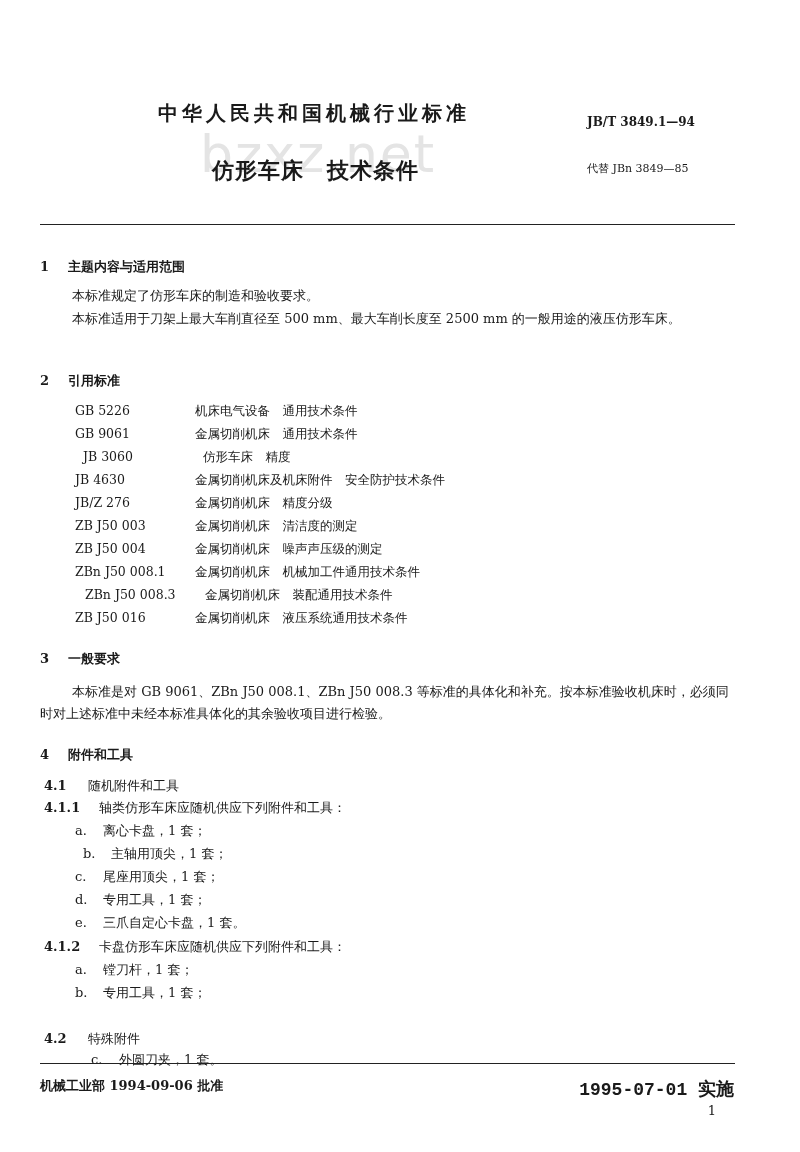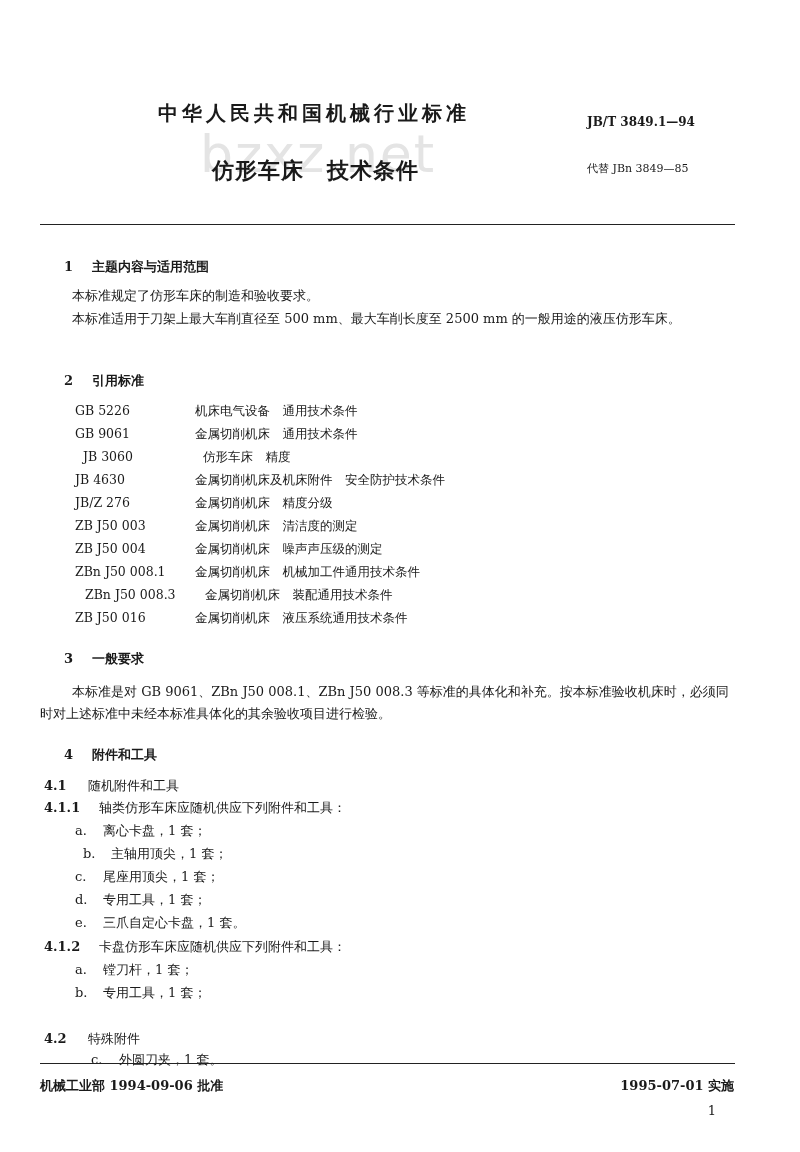--- a/index.html
+++ b/index.html
@@ -6,33 +6,33 @@
   body { width:800px; height:1152px; position:relative; overflow:hidden;
          font-family:"DejaVu Serif","Liberation Serif",serif; color:#1a1a1a; }
   .abs { position:absolute; }
   .watermark { left:200px; top:128px; font-family:"DejaVu Sans","Liberation Sans",sans-serif;
                font-weight:normal; font-size:52px; color:#e4e4e4; letter-spacing:2px; line-height:1; z-index:0; }
   .hdr-title { left:158px; top:100px; font-size:20px; font-weight:bold; letter-spacing:4px; z-index:1; }
   .hdr-code { left:587px; top:115px; font-size:12px; font-weight:bold; z-index:1; }
   .doc-title { left:212px; top:156px; font-size:22px; font-weight:bold; letter-spacing:1px; z-index:1; }
   .replace { left:587px; top:161px; font-size:11px; z-index:1; }
   .rule { left:40px; width:695px; height:0; border-top:1.5px solid #222; }
-  .sec { font-size:13px; font-weight:bold;margin-left:24px; }
+  .sec { font-size:13px; font-weight:bold; }
   .sec .num { display:inline-block; width:28px; }
   .para { font-size:13px; left:40px; width:695px; line-height:22px; }
   .indent { text-indent:32px; }
   .ref-row { left:75px; font-size:12.5px; height:23px; }
   .ref-code { display:inline-block; width:120px; font-family:"DejaVu Serif","Liberation Serif",serif; }
   .ref-title { display:inline-block; }
   .item { font-size:13px; }
   .item .lbl { display:inline-block; width:28px; }
   .sub { font-size:13px; }
   .sub .num { display:inline-block; width:44px; font-weight:bold; }
   .footer-left { left:40px; top:1077px; font-size:13px; font-weight:bold; }
-  .footer-right { right:66px; top:1077px; font-size:13px; font-weight:bold; }
+  .footer-right { right:66px; top:1077px; font-size:18px; font-weight:bold;font-family:Liberation Mono, monospace; }
   .pageno { right:84px; top:1103px; font-size:13px; }
 </style>
 </head>
 <body>
 
 <div class="abs watermark">bzxz.net</div>
 
 <div class="abs hdr-title">中华人民共和国机械行业标准</div>
 <div class="abs hdr-code">JB/T 3849.1—94</div>
 <div class="abs doc-title">仿形车床　技术条件</div>

